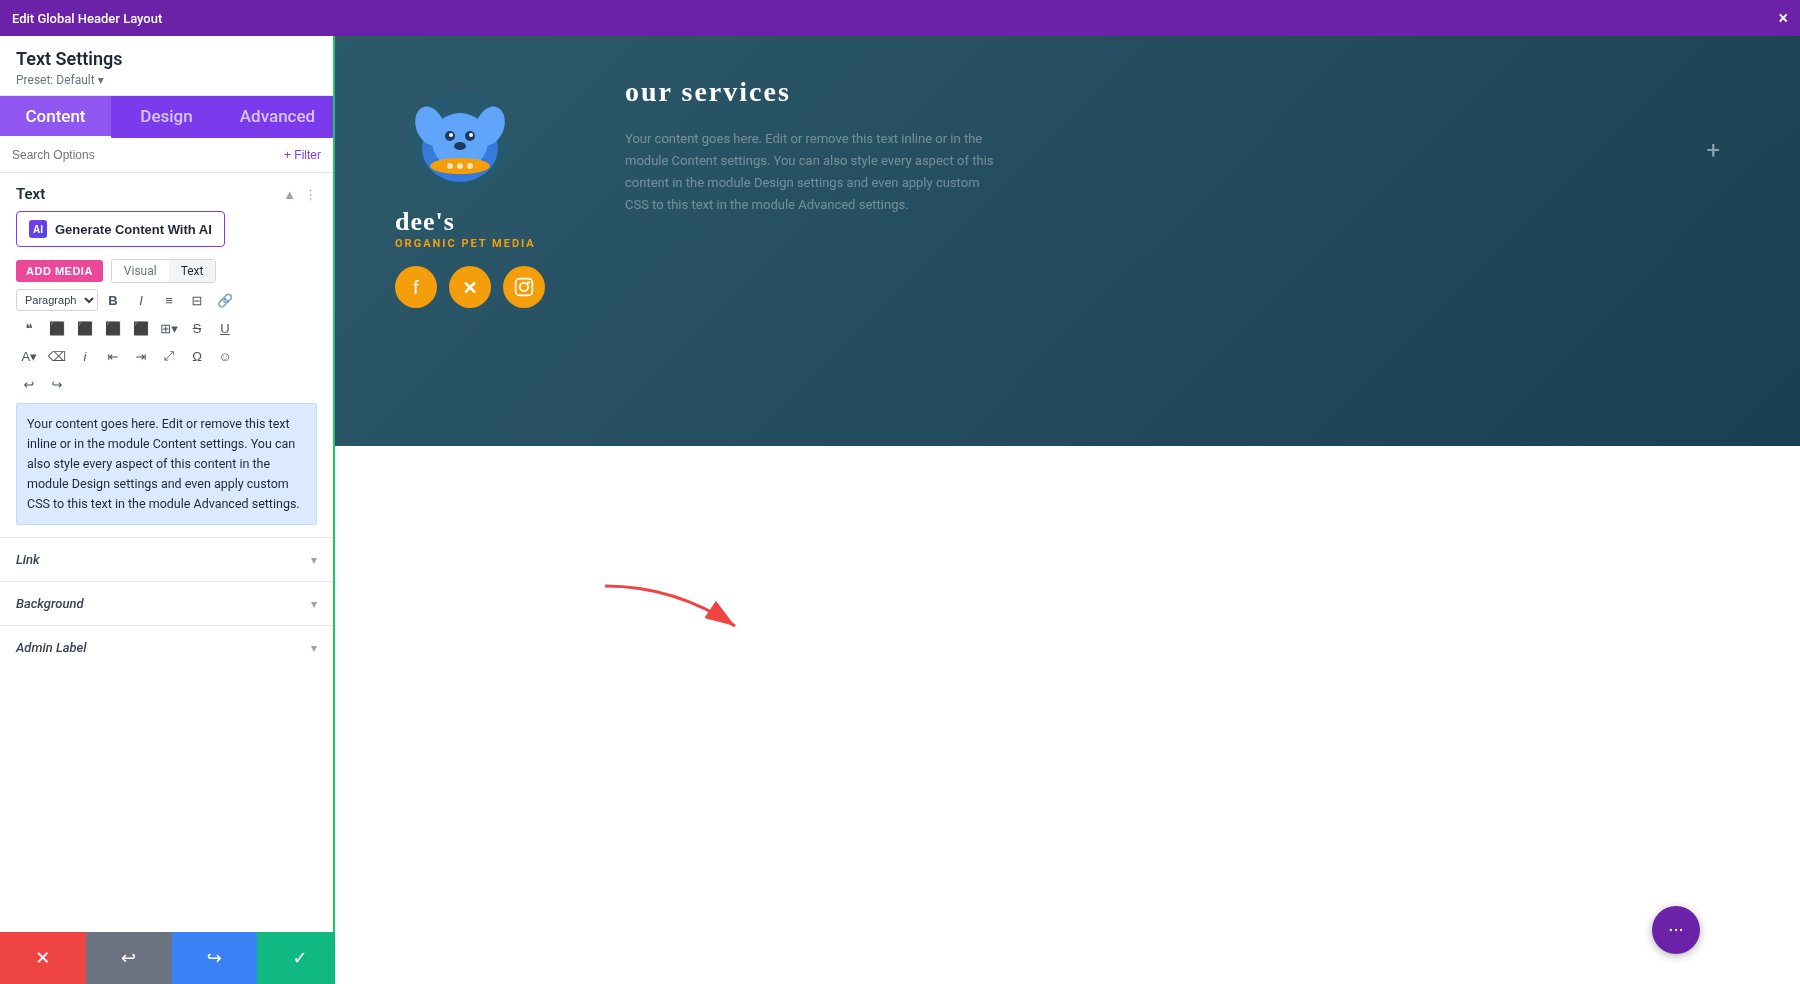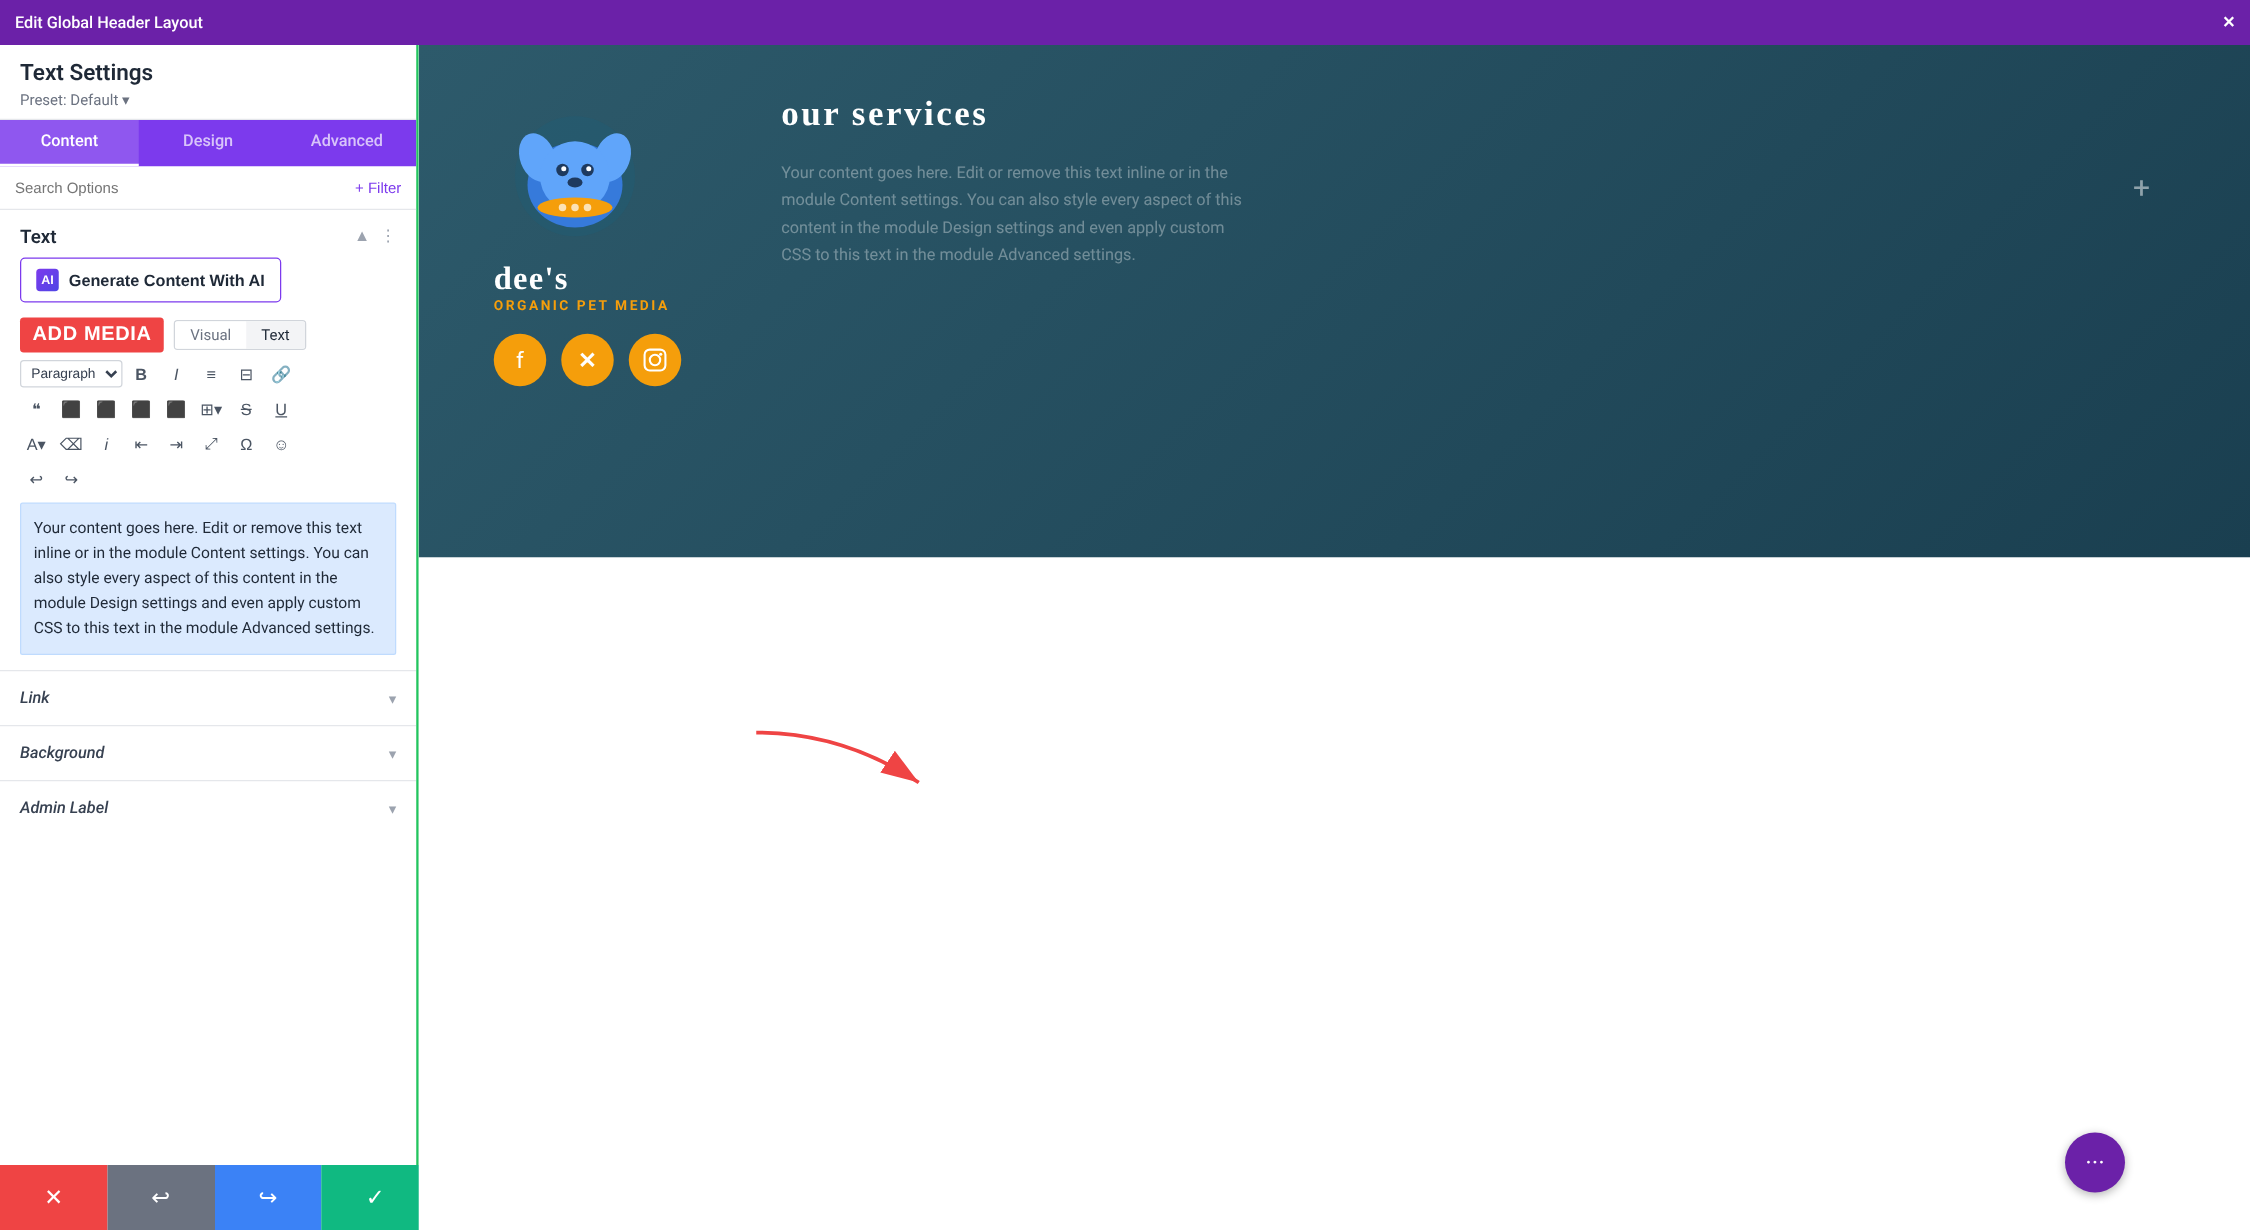--- a/index.html
+++ b/index.html
@@ -68,21 +68,21 @@
       display: flex;
       background: #7c3aed;
       flex-shrink: 0;
     }
     .sidebar-tab {
       flex: 1;
       text-align: center;
       padding: 10px 0;
       color: rgba(255,255,255,0.7);
       cursor: pointer;
-      font-size: 13px;
+      font-size: 17px;
       font-weight: 500;
     }
     .sidebar-tab.active {
       color: #fff;
       background: rgba(255,255,255,0.15);
       border-bottom: 2px solid #fff;
     }
 
     
     .search-bar {
@@ -186,26 +186,26 @@
     .editor-toolbar {
       padding: 0 16px;
     }
     .toolbar-row-top {
       display: flex;
       align-items: center;
       gap: 4px;
       margin-bottom: 4px;
     }
     .add-media-btn {
-      background: #ef4444;
+      background: #ec4899;
       color: #fff;
       border: none;
       border-radius: 3px;
       padding: 5px 10px;
-      font-size: 16px;
+      font-size: 11px;
       font-weight: 700;
       cursor: pointer;
       letter-spacing: 0.5px;
     }
     .view-tabs {
       display: flex;
       border: 1px solid #d1d5db;
       border-radius: 3px;
       overflow: hidden;
       margin-left: 4px;

